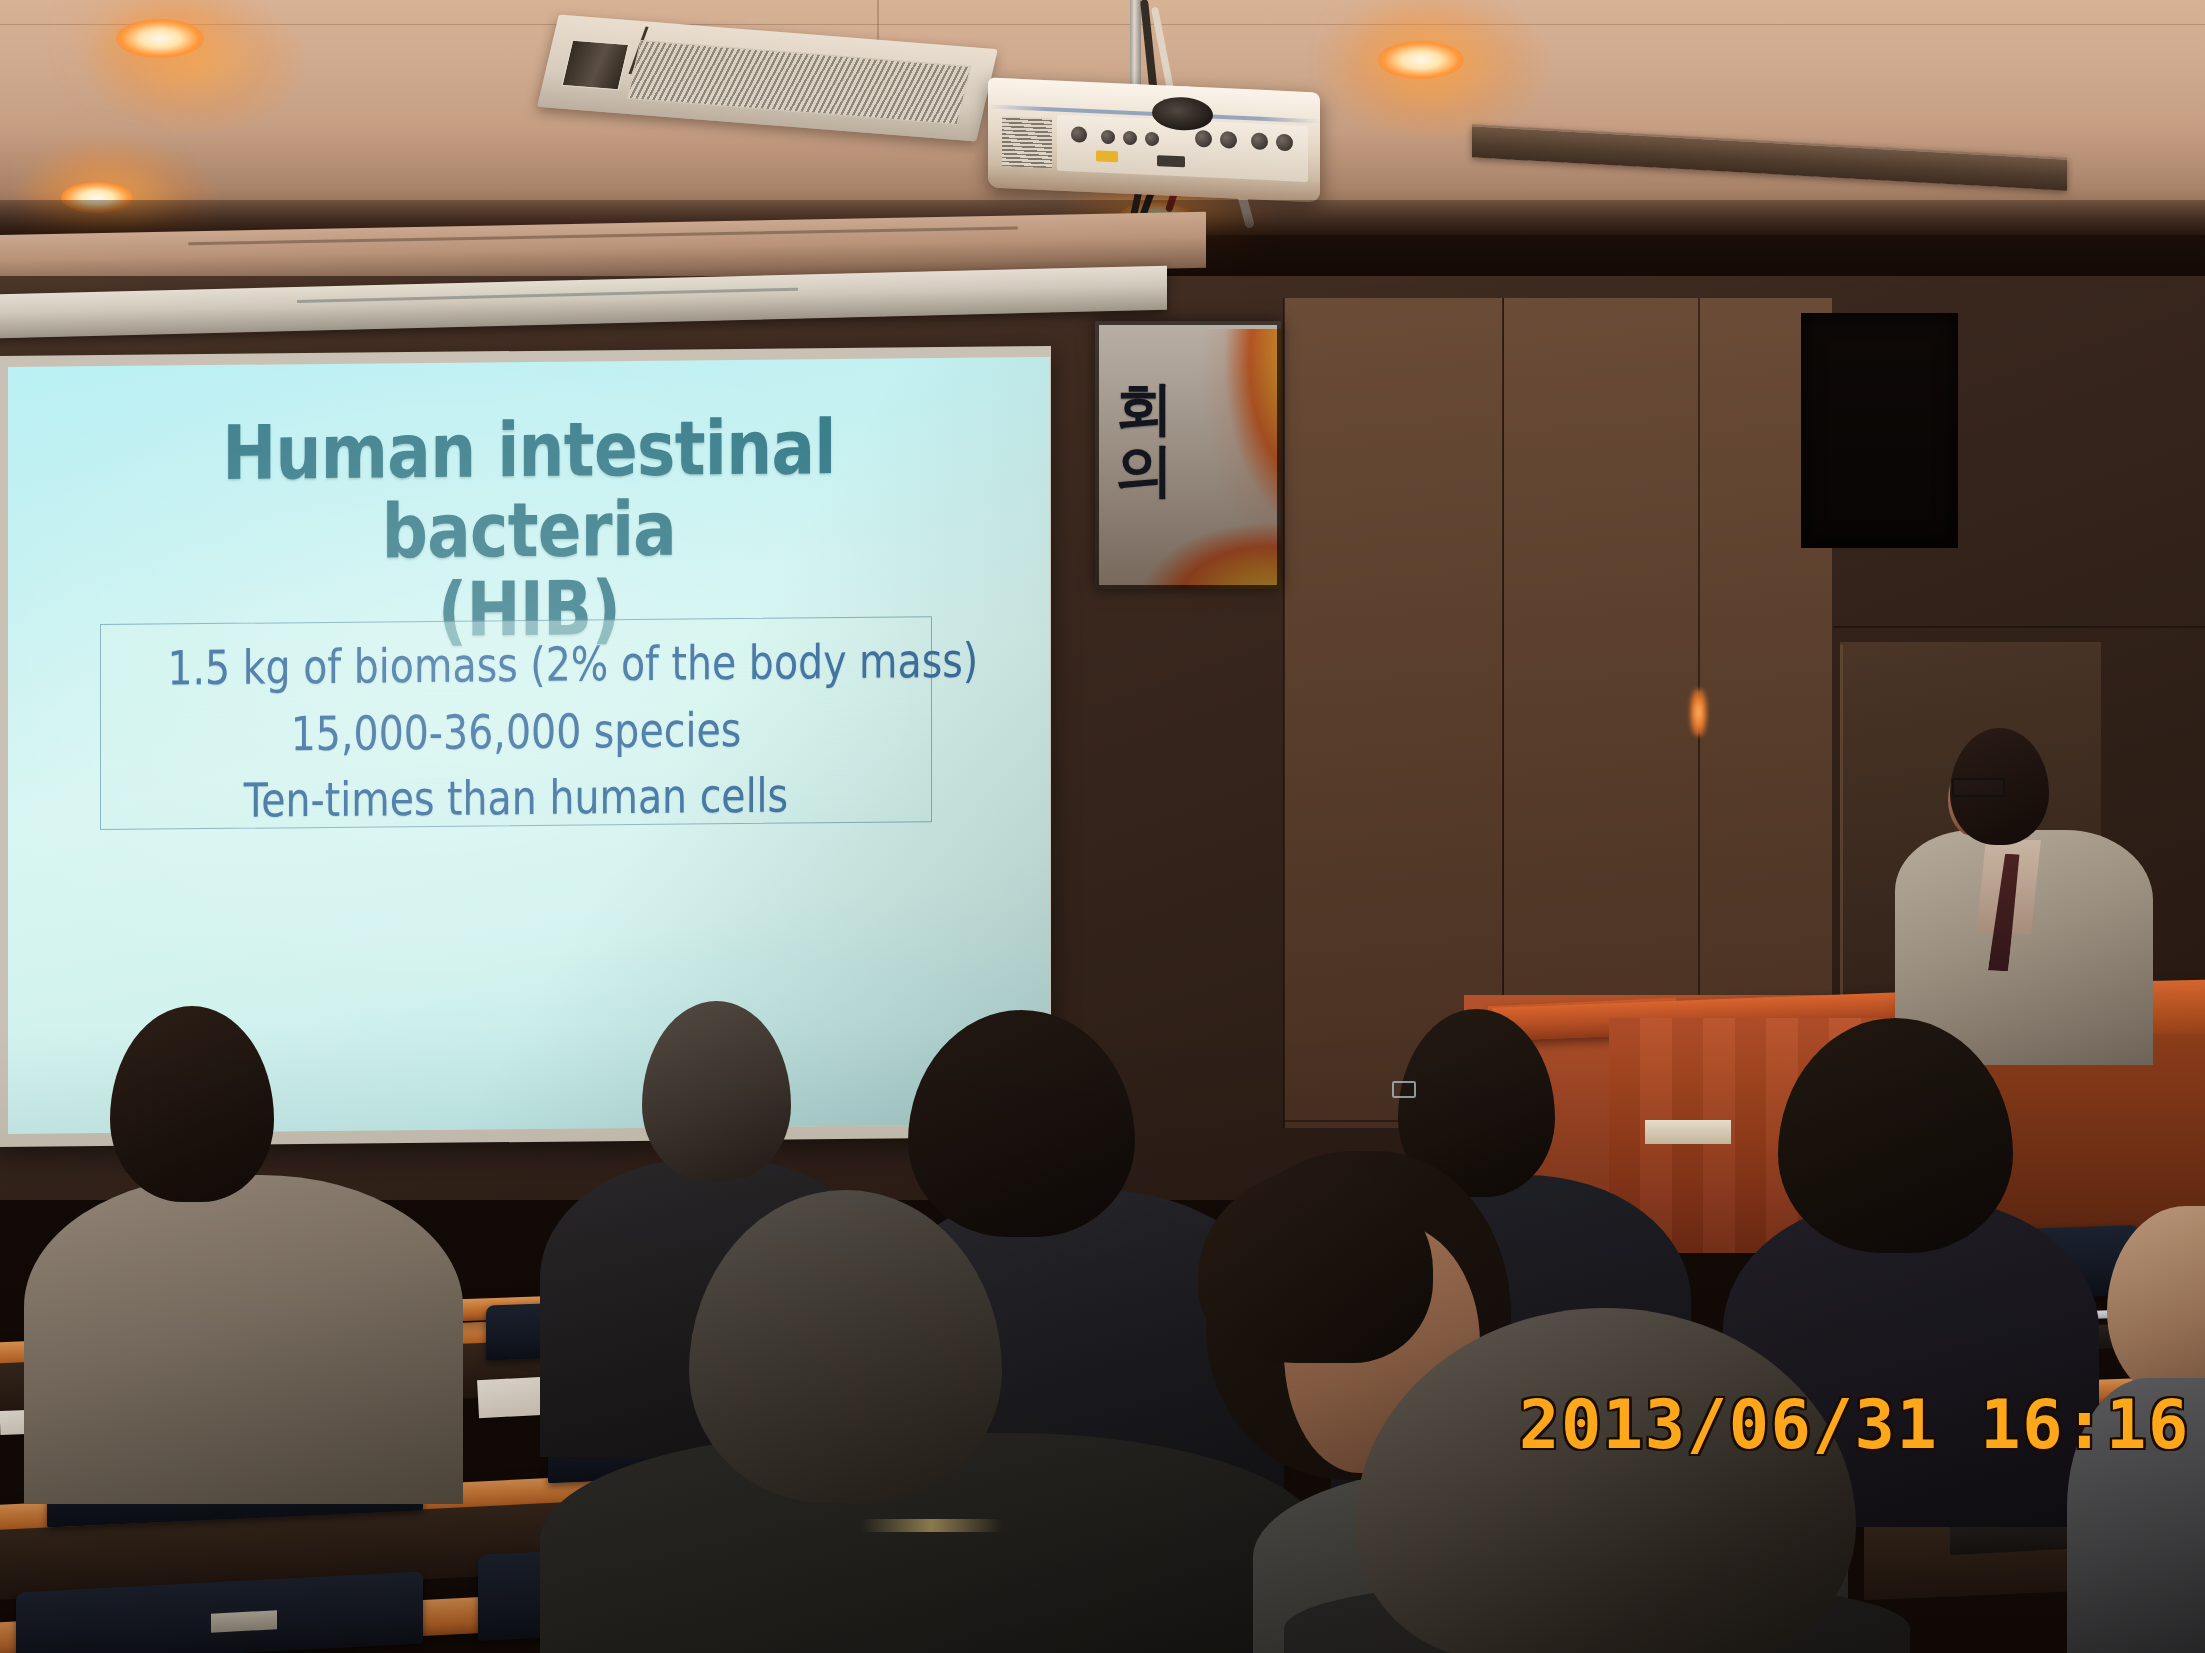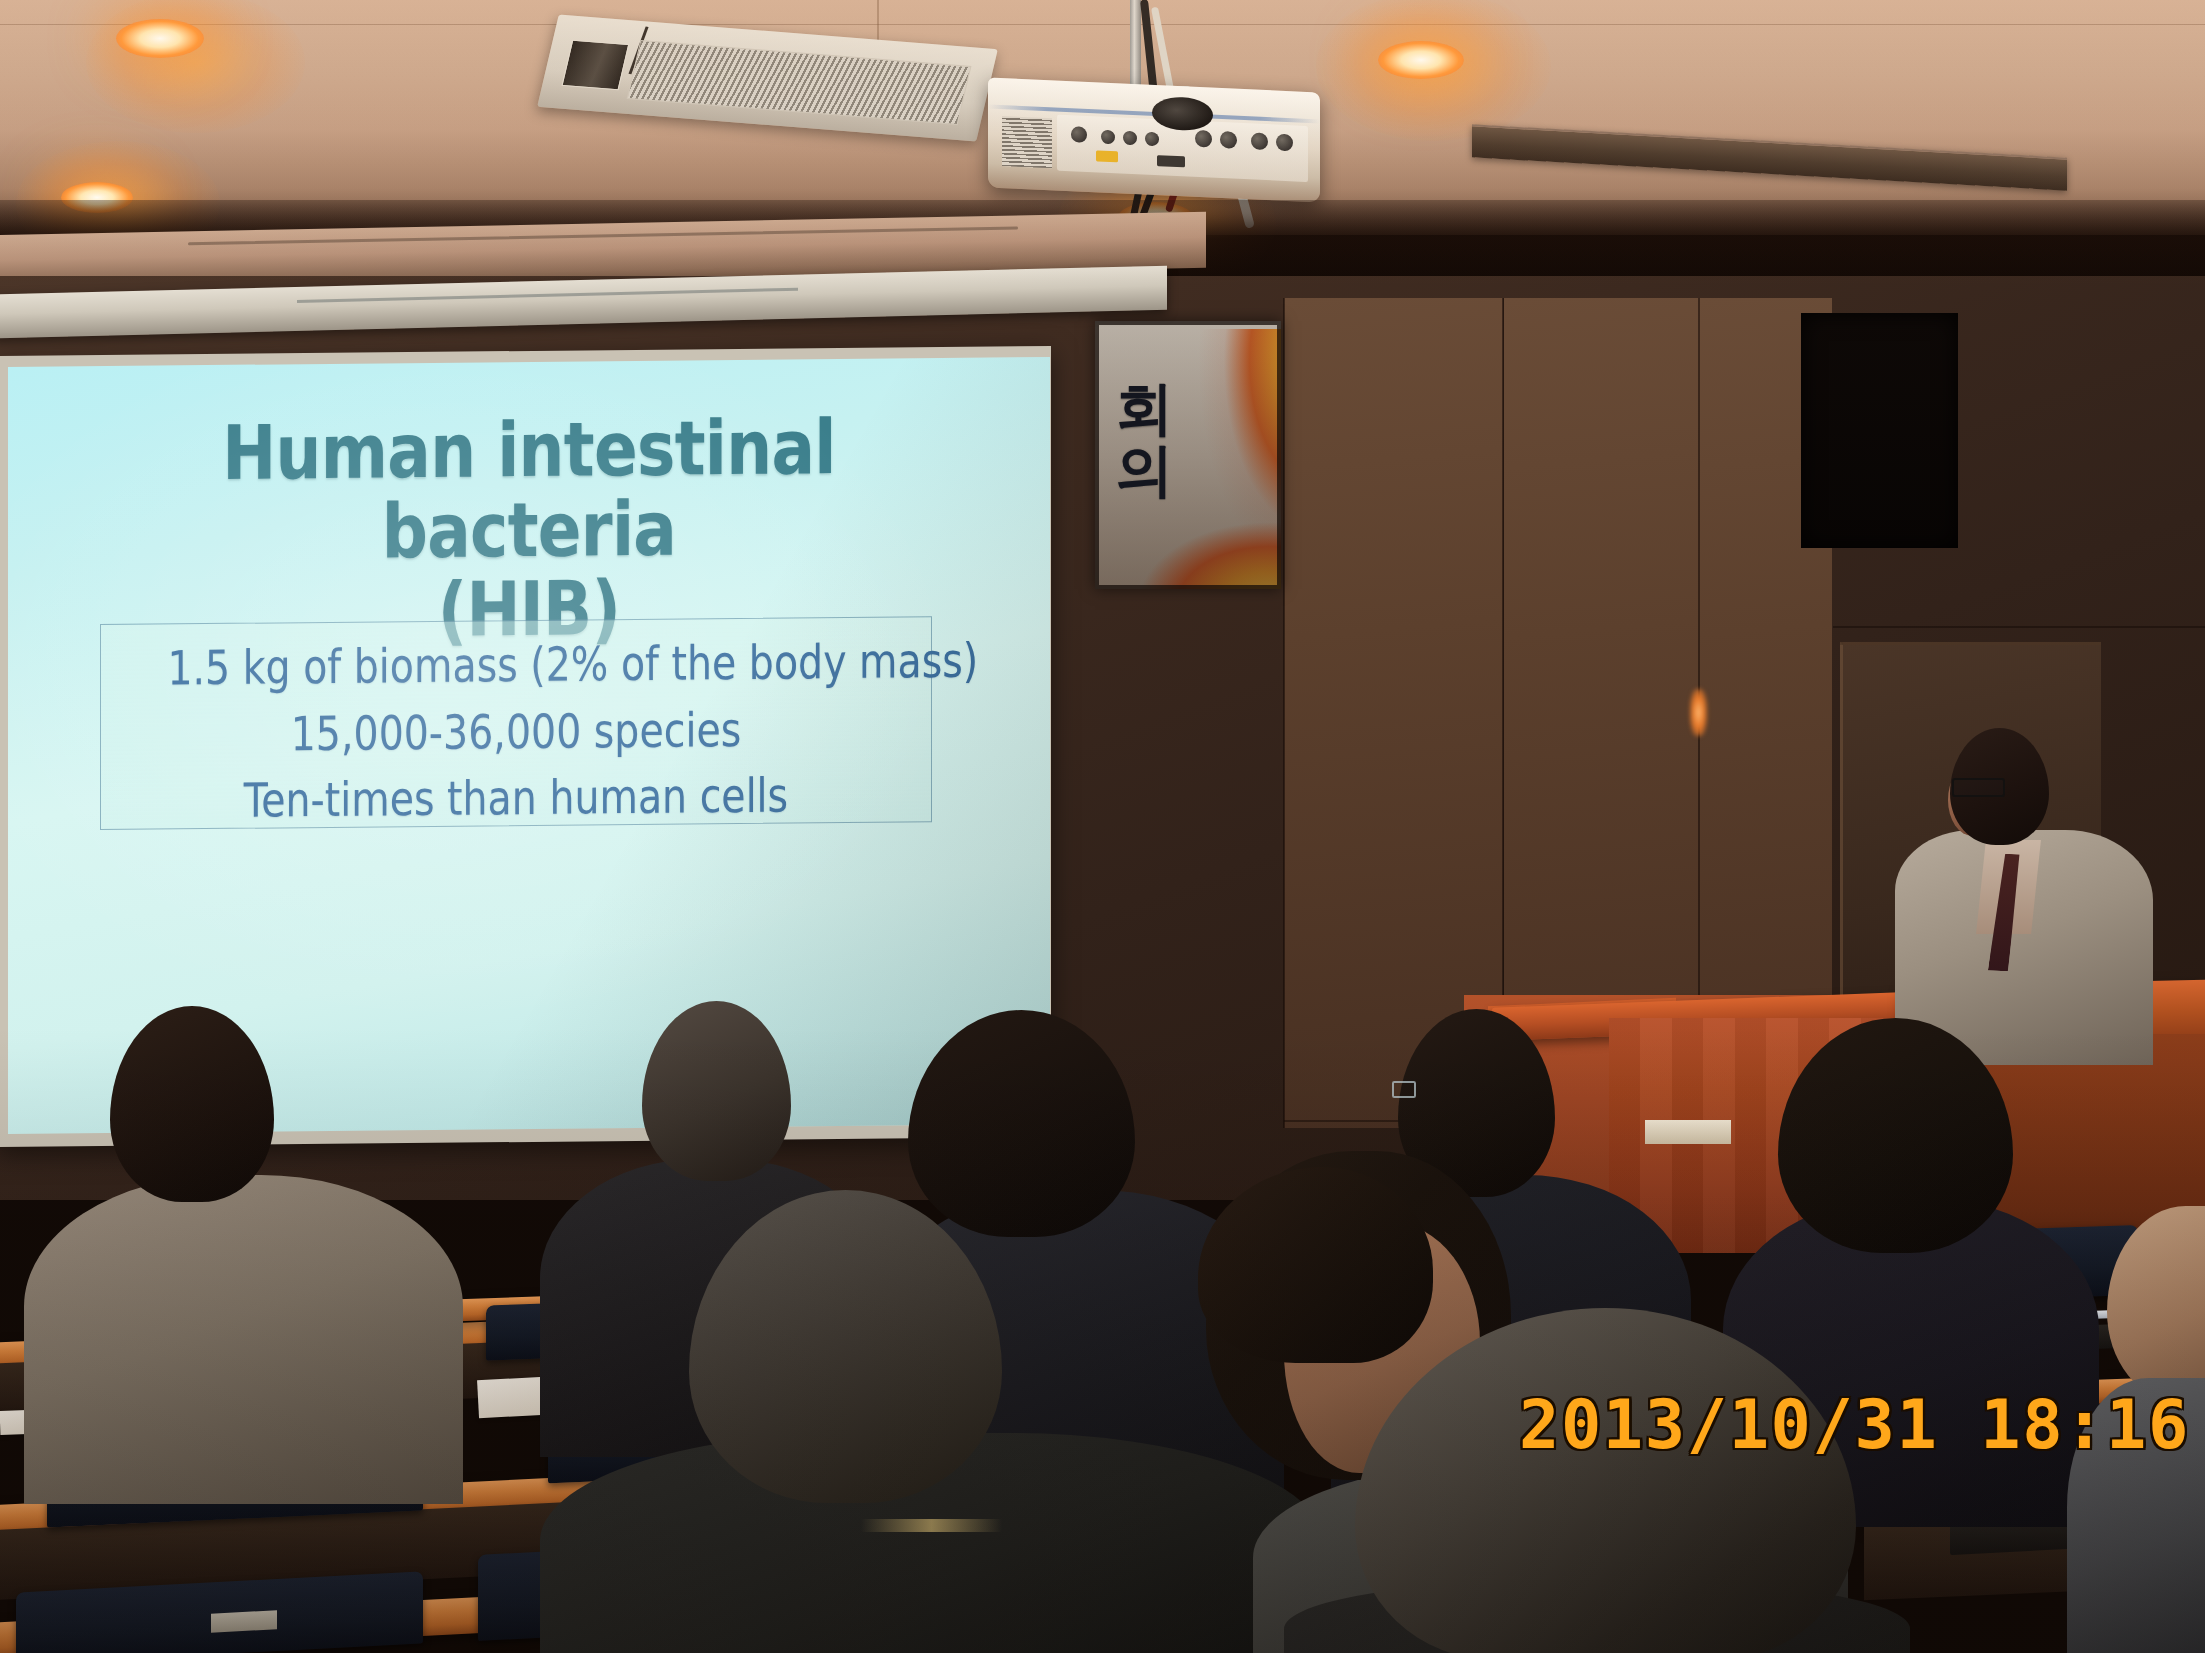--- a/index.html
+++ b/index.html
@@ -581,16 +581,16 @@
     <div class="h" style="position:absolute;left:1355px;top:1308px;width:501px;height:352px;border-radius:50% 50% 28% 28%/62% 62% 38% 38%;background:linear-gradient(150deg,#6e675e 0%,#4c463e 42%,#2d2822 75%,#1a1713 100%);"></div>
   </div>
 
   <div class="aud">
     <div class="h" style="position:absolute;left:2107px;top:1206px;width:164px;height:196px;background:linear-gradient(155deg,#c9a484 0%,#a97f60 55%,#7d5940 100%);border-radius:50% 40% 40% 46%/56% 50% 46% 48%;"></div>
     <div class="b" style="position:absolute;left:2067px;top:1378px;width:204px;height:282px;border-radius:40% 30% 0 0/46% 30% 0 0;background:linear-gradient(160deg,#6a6b6e 0%,#4a4b4e 55%,#2a2b2e 100%);"></div>
   </div>
 
   <div class="veil"></div>
 
-  <div class="timestamp">2013/10/31  18:16</div>
+  <div class="timestamp">2013/06/31  16:16</div>
 
 </div>
 
 
 </body></html>

